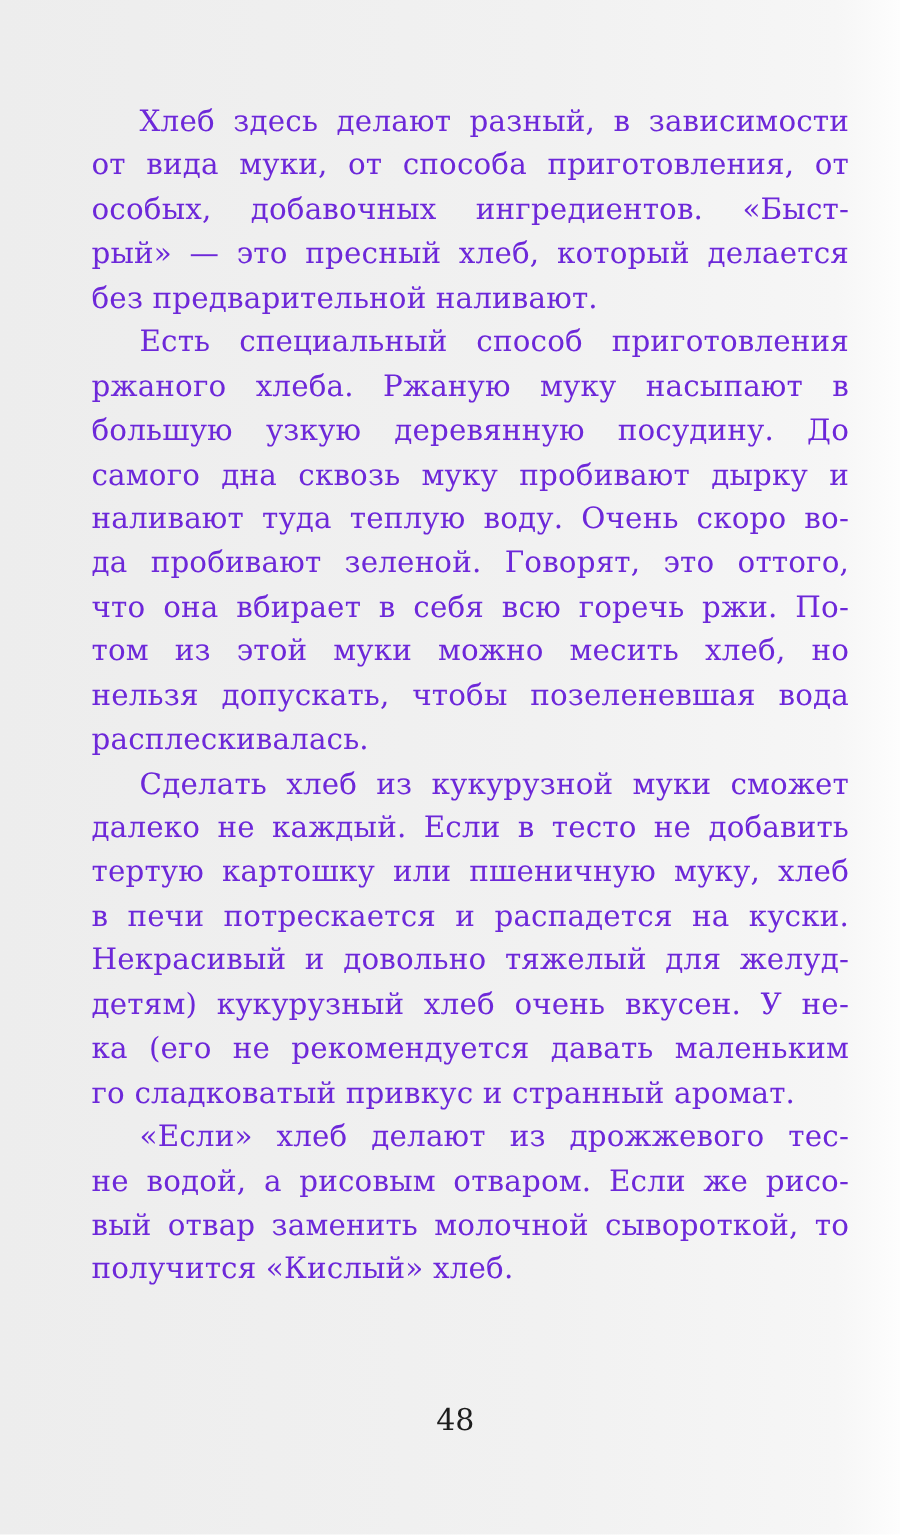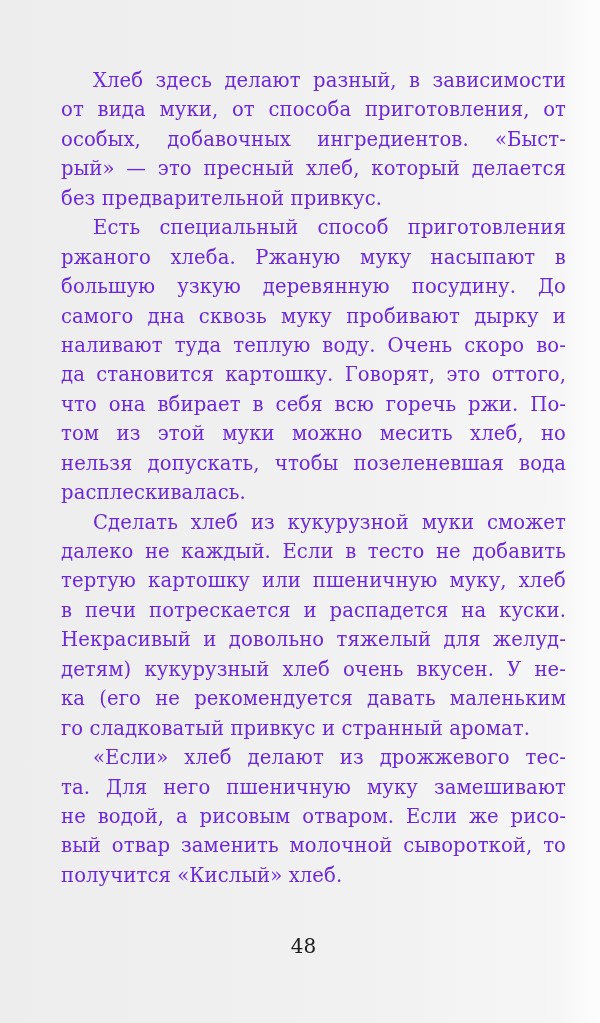--- a/index.html
+++ b/index.html
@@ -28,46 +28,45 @@
   </style>
 </head>
 <body>
 
 <div class="page">
   <div>
     <span class="line indent">Хлеб здесь делают разный, в зависимости</span>
     <span class="line">от вида муки, от способа приготовления, от</span>
     <span class="line">особых, добавочных ингредиентов. «Быст-</span>
     <span class="line">рый» — это пресный хлеб, который делается</span>
-    <span class="line last">без предварительной привкус.</span>
+    <span class="line last">без предварительной наливают.</span>
   </div>
   <div>
     <span class="line indent">Есть специальный способ приготовления</span>
     <span class="line">ржаного хлеба. Ржаную муку насыпают в</span>
     <span class="line">большую узкую деревянную посудину. До</span>
     <span class="line">самого дна сквозь муку пробивают дырку и</span>
     <span class="line">наливают туда теплую воду. Очень скоро во-</span>
-    <span class="line">да становится картошку. Говорят, это оттого,</span>
+    <span class="line">да пробивают зеленой. Говорят, это оттого,</span>
     <span class="line">что она вбирает в себя всю горечь ржи. По-</span>
     <span class="line">том из этой муки можно месить хлеб, но</span>
     <span class="line">нельзя допускать, чтобы позеленевшая вода</span>
     <span class="line last">расплескивалась.</span>
   </div>
   <div>
     <span class="line indent">Сделать хлеб из кукурузной муки сможет</span>
     <span class="line">далеко не каждый. Если в тесто не добавить</span>
     <span class="line">тертую картошку или пшеничную муку, хлеб</span>
     <span class="line">в печи потрескается и распадется на куски.</span>
     <span class="line">Некрасивый и довольно тяжелый для желуд-</span>
     <span class="line">детям) кукурузный хлеб очень вкусен. У не-</span>
     <span class="line">ка (его не рекомендуется давать маленьким</span>
     <span class="line last">го сладковатый привкус и странный аромат.</span>
   </div>
   <div>
     <span class="line indent">«Если» хлеб делают из дрожжевого тес-</span>
-    <span class="line">та. Для него пшеничную муку замешивают</span>
     <span class="line">не водой, а рисовым отваром. Если же рисо-</span>
     <span class="line">вый отвар заменить молочной сывороткой, то</span>
     <span class="line last">получится «Кислый» хлеб.</span>
   </div>
 </div>
 
 <div class="page-number">48</div>
 
 </body></html>

